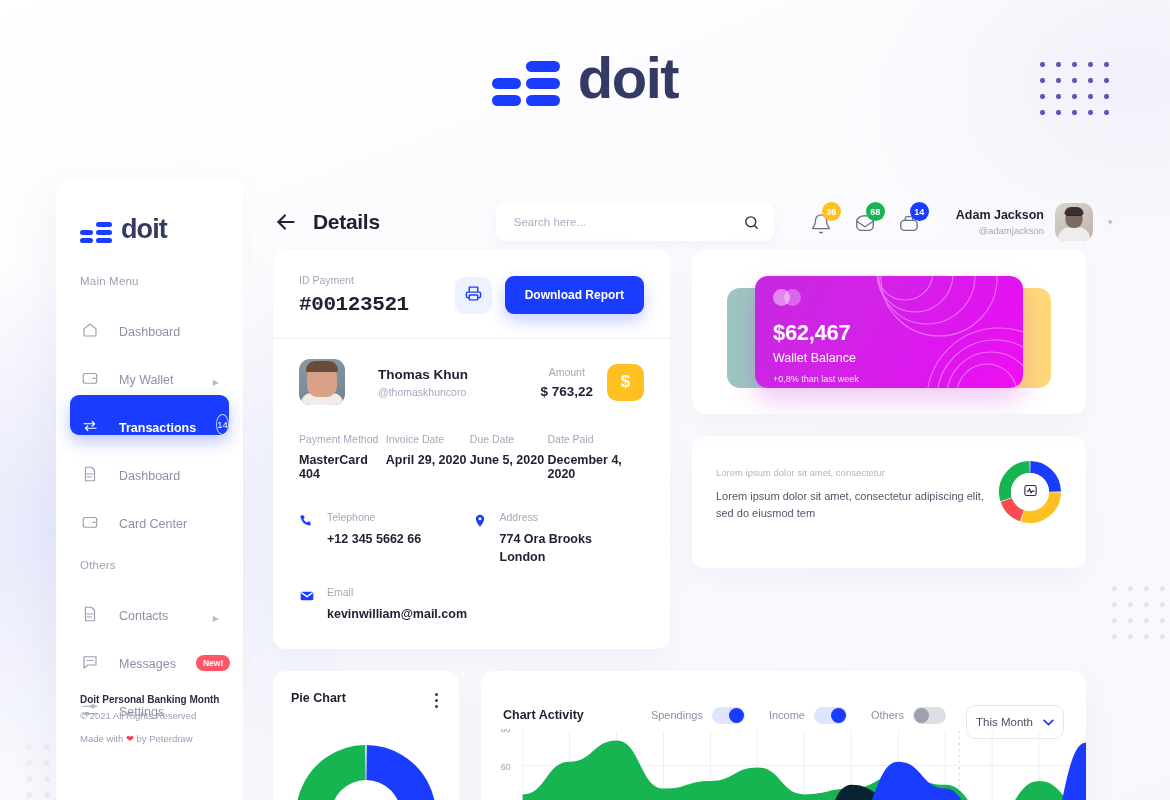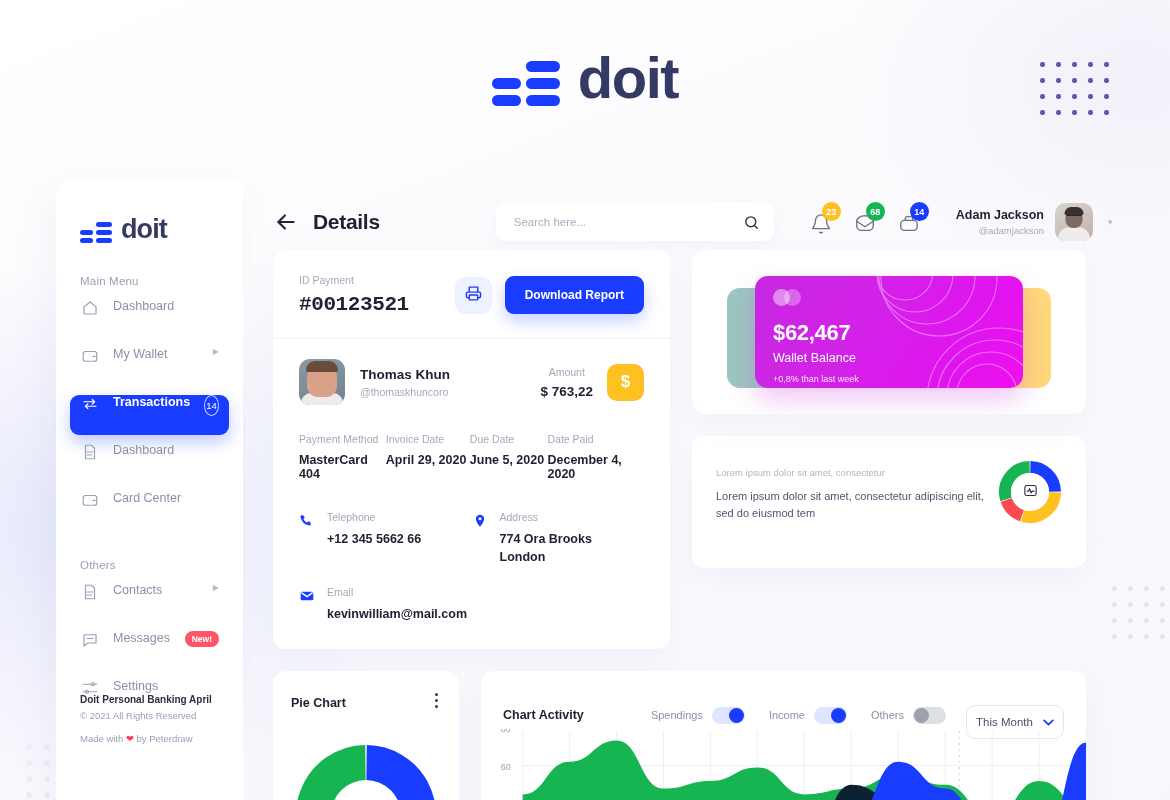--- a/index.html
+++ b/index.html
@@ -48,21 +48,21 @@
   .side-logo .bars { gap: 3px; }
   .side-logo .bars.left b { width: 13px; height: 5px; border-radius: 3px; }
   .side-logo .bars.right b { width: 16px; height: 5px; border-radius: 3px; }
   .side-logo .brand-word { font-size: 27px; letter-spacing: -.9px; }
 
   .side-section { font-size: 11.5px; color: #9aa0b4; padding: 0 0 0 24px; margin: 0 0 12px 0; letter-spacing: .2px; }
   .side-section.others { margin-top: 28px; }
 
   .nav-item {
     height: 40px; margin: 0 14px 8px 14px; padding: 0 10px 0 11px;
-    display: flex; align-items: flex-start; gap: 14px; border-radius: 9px;
+    display: flex; align-items: flex-end; gap: 20px; border-radius: 9px;
     font-size: 12.5px; color: #8b91a6; cursor: pointer;
   }
   .nav-item .ico { width: 18px; height: 18px; flex: none; display: block; }
   .nav-item .ico svg { width: 18px; height: 18px; display: block; }
   .nav-item .label { flex: 1; white-space: nowrap; }
   .nav-item.active { background: #1a3cff; color: #fff; font-weight: bold; box-shadow: 0 7px 16px rgba(26,60,255,.28); }
   .nav-item.active .ico svg { stroke: #fff; }
   .nav-count {
     width: 21px; height: 21px; border-radius: 50%; border: 1.3px solid rgba(255,255,255,.75);
     font-size: 9.5px; display: flex; align-items: center; justify-content: center; font-weight: normal;
@@ -120,21 +120,21 @@
   .card { background: #fff; border-radius: 13px; box-shadow: 0 10px 28px rgba(120,128,180,.07); }
 
   
   .invoice-head { padding: 24px 26px 22px 26px; display: flex; align-items: center; border-bottom: 1px solid #f1f2f7; }
   .inv-id-label { font-size: 10.5px; color: #a4a9ba; margin-bottom: 7px; }
   .inv-id { font-size: 21px; font-weight: bold; color: #1d2130; letter-spacing: -.4px; font-family: Liberation Mono, monospace; }
   .inv-actions { margin-left: auto; display: flex; align-items: center; gap: 13px; }
   .print-btn { width: 37px; height: 37px; border-radius: 10px; background: #eef1ff; display: flex; align-items: center; justify-content: center; cursor: pointer; border: 0; }
   .download-btn { height: 38px; padding: 0 20px; border-radius: 9px; background: #1a3cff; color: #fff; font-size: 12px; font-weight: bold; border: 0; cursor: pointer; font-family: Liberation Sans, sans-serif; box-shadow: 0 7px 16px rgba(26,60,255,.24); }
 
-  .person-row { padding: 20px 26px 18px 26px; display: flex; align-items: center; }
+  .person-row { padding: 20px 26px 18px 26px; display: flex; align-items: center; gap: 18px; }
   .p-avatar { width: 46px; height: 46px; border-radius: 11px; overflow: hidden; flex: none; position: relative; background: linear-gradient(160deg,#8a9aa6 0%, #6f828f 100%); }
   .p-avatar .pf { position: absolute; left: 8px; top: 5px; width: 30px; height: 33px; border-radius: 14px 14px 11px 11px; background: #d9a188; }
   .p-avatar .ph { position: absolute; left: 7px; top: 2px; width: 32px; height: 11px; border-radius: 14px 14px 3px 3px; background: #6b4c3a; }
   .p-avatar .pb { position: absolute; left: 2px; bottom: 0; width: 42px; height: 12px; border-radius: 10px 10px 0 0; background: #f1ece9; }
   .p-name { margin-left: 15px; }
   .p-n1 { font-size: 13.5px; font-weight: bold; color: #1d2130; }
   .p-n2 { font-size: 10.5px; color: #a4a9ba; margin-top: 4px; }
   .amount-wrap { margin-left: auto; display: flex; align-items: center; gap: 14px; }
   .amt-label { font-size: 10.5px; color: #a4a9ba; text-align: center; }
   .amt-val { font-size: 13.5px; font-weight: bold; color: #1d2130; margin-top: 6px; text-align: center; }
@@ -180,21 +180,21 @@
   .spec-title { font-size: 12.5px; font-weight: bold; color: #1d2130; }
   .spec-sub { font-size: 9.5px; color: #b0b5c4; margin-top: 9px; }
   .spec-body { font-size: 11px; color: #50566b; line-height: 1.55; margin-top: 10px; }
   .donut { width: 64px; height: 64px; position: relative; flex: none; margin-top: 2px; }
   .donut .hole { position: absolute; left: 13px; top: 13px; width: 38px; height: 38px; border-radius: 50%; background: #fff; display: flex; align-items: center; justify-content: center; }
   .spec-stats { display: flex; margin-top: 22px; }
 
   
   .bottom { display: flex; gap: 22px; margin-top: 22px; padding-right: 30px; }
   .pie-card { width: 186px; flex: none; height: 180px; padding: 20px 18px 0 18px; overflow: hidden; position: relative; }
-  .pie-head { display: flex; align-items: flex-end; }
+  .pie-head { display: flex; align-items: flex-start; }
   .pie-title { font-size: 12.5px; font-weight: bold; color: #1d2130; }
   .kebab { margin-left: auto; display: flex; flex-direction: column; gap: 3px; cursor: pointer; padding: 2px 3px; }
   .kebab i { width: 3px; height: 3px; border-radius: 50%; background: #3a3f55; display: block; }
   .pie-donut { position: absolute; left: 50%; top: 74px; transform: translateX(-50%); width: 140px; height: 140px; }
   .pie-donut .hole { position: absolute; left: 35px; top: 35px; width: 70px; height: 70px; border-radius: 50%; background: #fff; }
 
   .activity-card { flex: 1; height: 180px; padding: 20px 0 0 0; overflow: hidden; position: relative; }
   .act-head { display: flex; align-items: center; padding: 0 22px 0 22px; }
   .act-title { font-size: 12.5px; font-weight: bold; color: #1d2130; }
   .toggles { display: flex; align-items: center; gap: 24px; margin-left: auto; margin-right: 20px; }
@@ -381,21 +381,21 @@
                 <path d="M3 17h4M9 17h12"></path>
                 <circle cx="16" cy="7" r="2"></circle>
                 <circle cx="8" cy="17" r="2"></circle>
               </svg>
             </span>
             <span class="label">Settings</span>
           </div>
         </nav>
 
       <div class="side-footer">
-        <div class="f1">Doit Personal Banking April</div>
+        <div class="f1">Doit Personal Banking Month</div>
         <div class="f2">© 2021 All Rights Reserved</div>
         <div class="f3">
           <span>Made with </span><span class="heart">❤</span><span> by Peterdraw</span>
         </div>
       </div>
     </aside>
 
     <section class="main">
 
       <div class="topbar">
@@ -416,21 +416,21 @@
               </svg>
           </span>
         </div>
 
         <div class="topicons" id="top-notifications">
             <div class="topicon">
               <svg viewBox="0 0 24 24" fill="none" stroke="#6c7289" stroke-width="1.5" stroke-linecap="round" stroke-linejoin="round">
                 <path d="M18 8a6 6 0 10-12 0c0 7-3 7-3 9h18c0-2-3-2-3-9z"></path>
                 <path d="M10.5 21a2 2 0 003 0"></path>
               </svg>
-              <span class="cnt" style="background:#ffc122">23</span>
+              <span class="cnt" style="background:#ffc122">36</span>
             </div>
             <div class="topicon">
               <svg viewBox="0 0 24 24" fill="none" stroke="#6c7289" stroke-width="1.5" stroke-linecap="round" stroke-linejoin="round">
                 <path d="M3 9a9 6 0 0118 0v5a5 5 0 01-5 5H8a5 5 0 01-5-5z"></path>
                 <path d="M3 9l9 6 9-6"></path>
               </svg>
               <span class="cnt" style="background:#16b552">68</span>
             </div>
             <div class="topicon">
               <svg viewBox="0 0 24 24" fill="none" stroke="#6c7289" stroke-width="1.5" stroke-linecap="round" stroke-linejoin="round">

